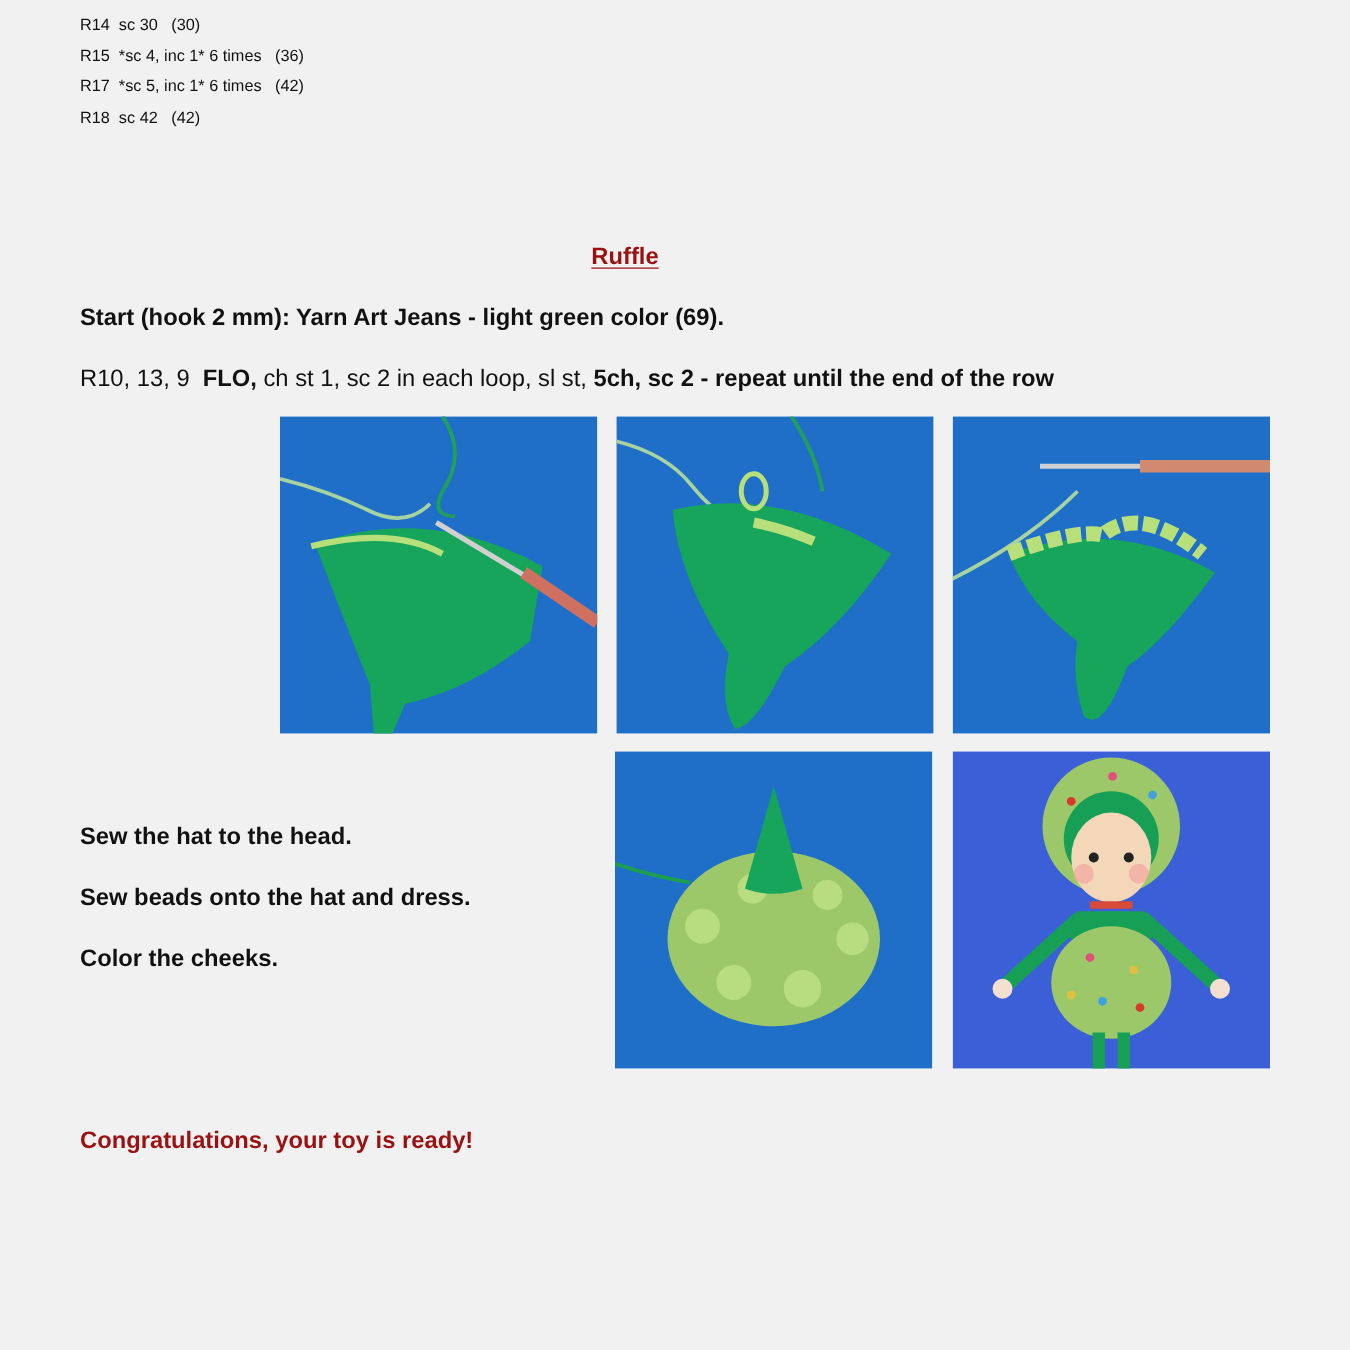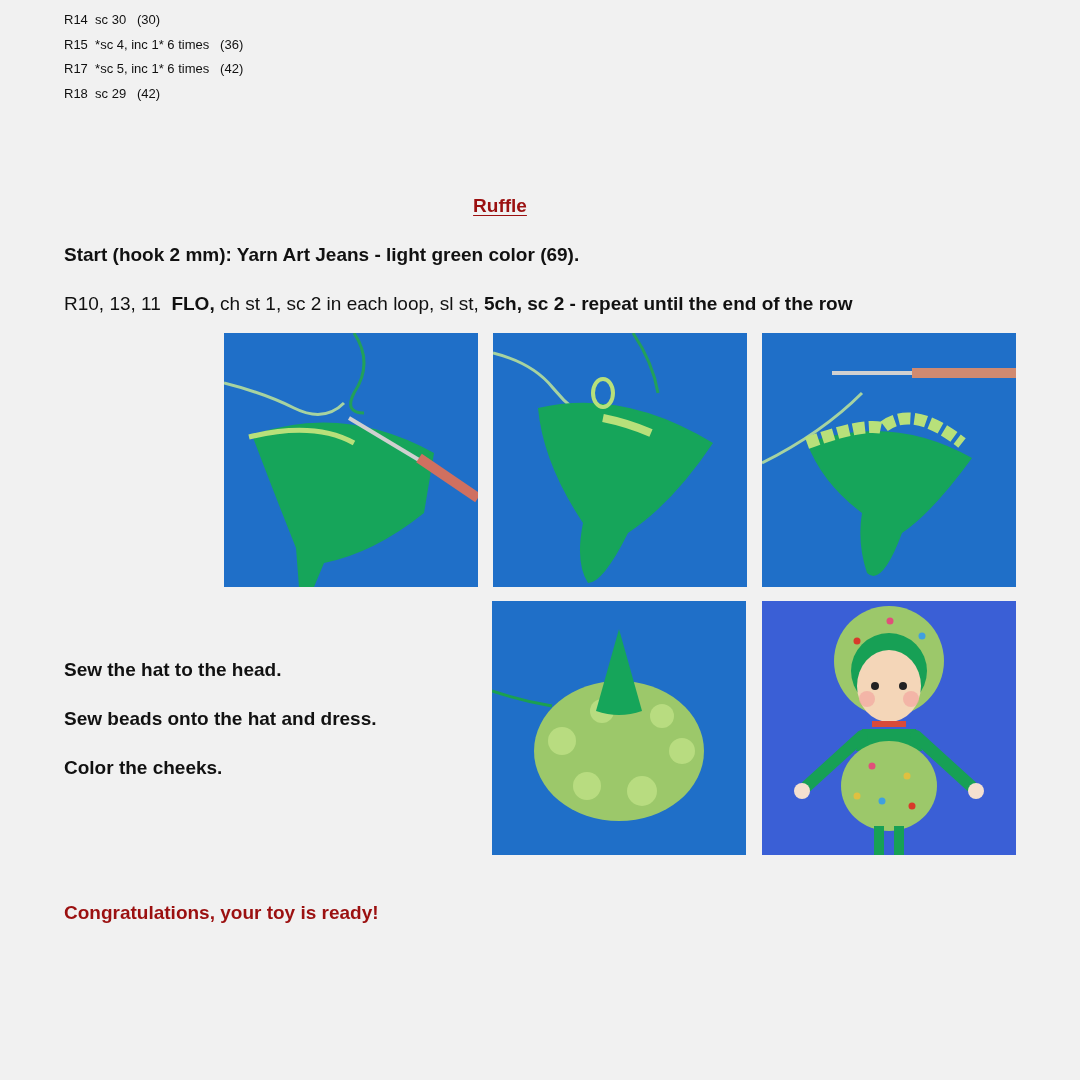--- a/index.html
+++ b/index.html
@@ -21,28 +21,28 @@
   .steps { left:64px; font-size:19px; font-weight:bold; }
   .congrats { left:64px; top:902px; font-size:19px; font-weight:bold; color:#9b1010; }
 </style>
 </head>
 <body>
 
 <div class="abs rows">
   <div><span>R14</span>  <span>sc 30</span>   <span>(30)</span></div>
   <div><span>R15</span>  <span>*sc 4, inc 1* 6 times</span>   <span>(36)</span></div>
   <div><span>R17</span>  <span>*sc 5, inc 1* 6 times</span>   <span>(42)</span></div>
-  <div><span>R18</span>  <span>sc 29</span>   <span>(42)</span></div>
+  <div><span>R18</span>  <span>sc 42</span>   <span>(42)</span></div>
 </div>
 
 <div class="abs heading"><span>Ruffle</span></div>
 
 <div class="abs start">Start (hook 2 mm): Yarn Art Jeans - light green color (69).</div>
 
-<div class="abs instr"><span>R10, 13, 11 </span> <b>FLO,</b><span> ch st 1, sc 2 in each loop, sl st, </span><b>5ch, sc 2 - repeat until the end of the row</b></div>
+<div class="abs instr"><span>R10, 13, 9 </span> <b>FLO,</b><span> ch st 1, sc 2 in each loop, sl st, </span><b>5ch, sc 2 - repeat until the end of the row</b></div>
 
 <div class="abs photo" style="left:224px;top:333px;">
   <svg width="254" height="254" viewBox="0 0 254 254">
     <rect width="254" height="254" fill="#1f6fc8"></rect>
     <path d="M0 50 Q40 60 70 75 T120 70" stroke="#a7d3a0" stroke-width="3" fill="none"></path>
     <path d="M130 0 Q150 30 130 60 Q120 80 140 80" stroke="#22a05a" stroke-width="3" fill="none"></path>
     <path d="M28 102 Q120 70 210 120 L200 180 Q150 220 100 230 L90 254 L75 254 L72 215 Q50 160 28 102 Z" fill="#16a55a"></path>
     <path d="M25 104 Q90 88 130 110" stroke="#b8e07a" stroke-width="5" fill="none"></path>
     <line x1="125" y1="85" x2="200" y2="130" stroke="#d0d0d0" stroke-width="4"></line>
     <line x1="195" y1="125" x2="254" y2="165" stroke="#d07060" stroke-width="10"></line>

